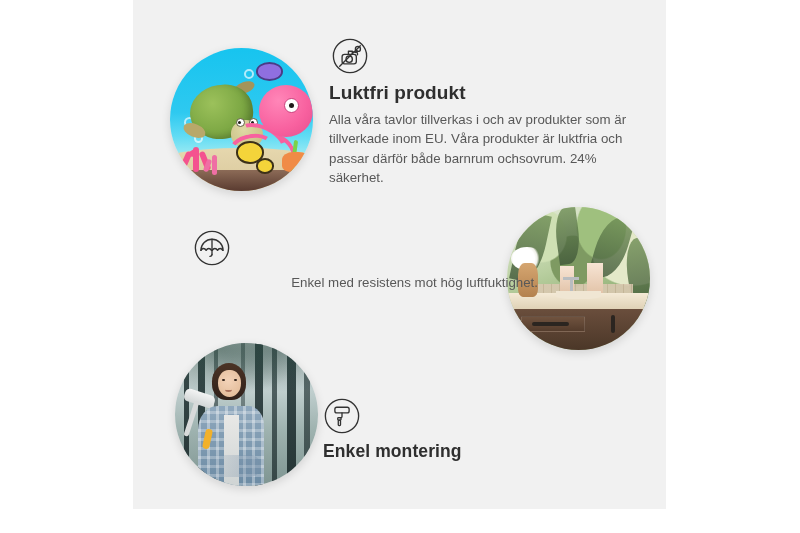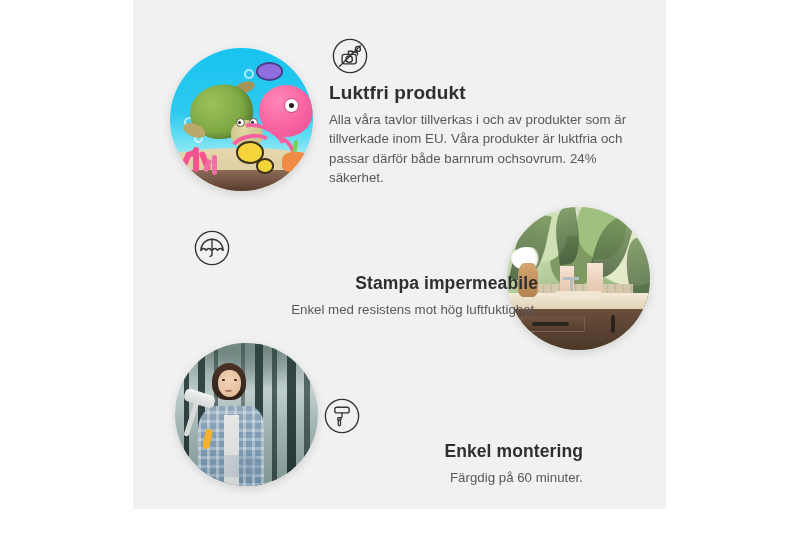--- a/index.html
+++ b/index.html
@@ -322,21 +322,21 @@
     width: 38px; height: 38px; display: block;
   }
 
   #feature-odorless { left: 196px; top: 37px; width: 300px; text-align: left; }
   #feature-odorless .icon-wrap { margin-left: 2px; margin-bottom: 7px; }
 
   #feature-waterproof { left: 60px; top: 229px; width: 345px; text-align: right; }
   #feature-waterproof .icon-wrap { margin-left: auto; margin-right: 4px; margin-bottom: 6px; }
   #feature-waterproof h2 { font-size: 17.5px; }
 
-  #feature-easy { left: 190px; top: 397px; width: 260px; text-align: right; }
+  #feature-easy { left: 190px; top: 397px; width: 260px; text-align: left; }
   #feature-easy .icon-wrap { margin: 0 auto 6px auto; }
   #feature-easy h2 { font-size: 17.5px; }
 
   .sr { position:absolute; width:1px; height:1px; overflow:hidden; clip:rect(0 0 0 0); }
 </style>
 </head>
 <body>
 
 <div class="stage">
 
@@ -452,32 +452,30 @@
       <span class="icon-wrap">
         <svg class="circ-icon" viewBox="0 0 48 48" fill="none" stroke="#333333" stroke-width="1.7" stroke-linecap="round" stroke-linejoin="round">
           <circle cx="24" cy="24" r="21"></circle>
           <path d="M10 27c0-7.7 6.3-14 14-14s14 6.3 14 14"></path>
           <path d="M10 27c1.6-3.2 5-3.2 6.6 0 1.6-3.2 5.1-3.2 6.7 0"></path>
           <path d="M24.3 27c1.6-3.2 5.1-3.2 6.7 0 1.6-3.2 5-3.2 6.6 0"></path>
           <path d="M24 13v19"></path>
           <path d="M24 32a2.6 2.6 0 0 1-2.6 2.6"></path>
         </svg>
       </span>
-      <h2>Stampa impermeabile</h2>
       <p>Enkel med resistens mot hög luftfuktighet.</p>
     </div>
 
     <div class="feature" id="feature-easy">
       <span class="icon-wrap">
         <svg class="circ-icon" viewBox="0 0 48 48" fill="none" stroke="#333333" stroke-width="1.7" stroke-linecap="round" stroke-linejoin="round">
           <circle cx="24" cy="24" r="21"></circle>
           <rect x="15" y="13" width="18" height="7" rx="2.4"></rect>
           <path d="M24 20v4.5a1.6 1.6 0 0 1-1.6 1.6h-1.8"></path>
           <rect x="18.6" y="26" width="4.2" height="3.2" rx="1"></rect>
           <rect x="19.3" y="29.2" width="2.8" height="7" rx="1"></rect>
         </svg>
       </span>
       <h2>Enkel montering</h2>
-      <p>Färgdig på 60 minuter.</p>
     </div>
 
   </div>
 </div>
 
 </body></html>

